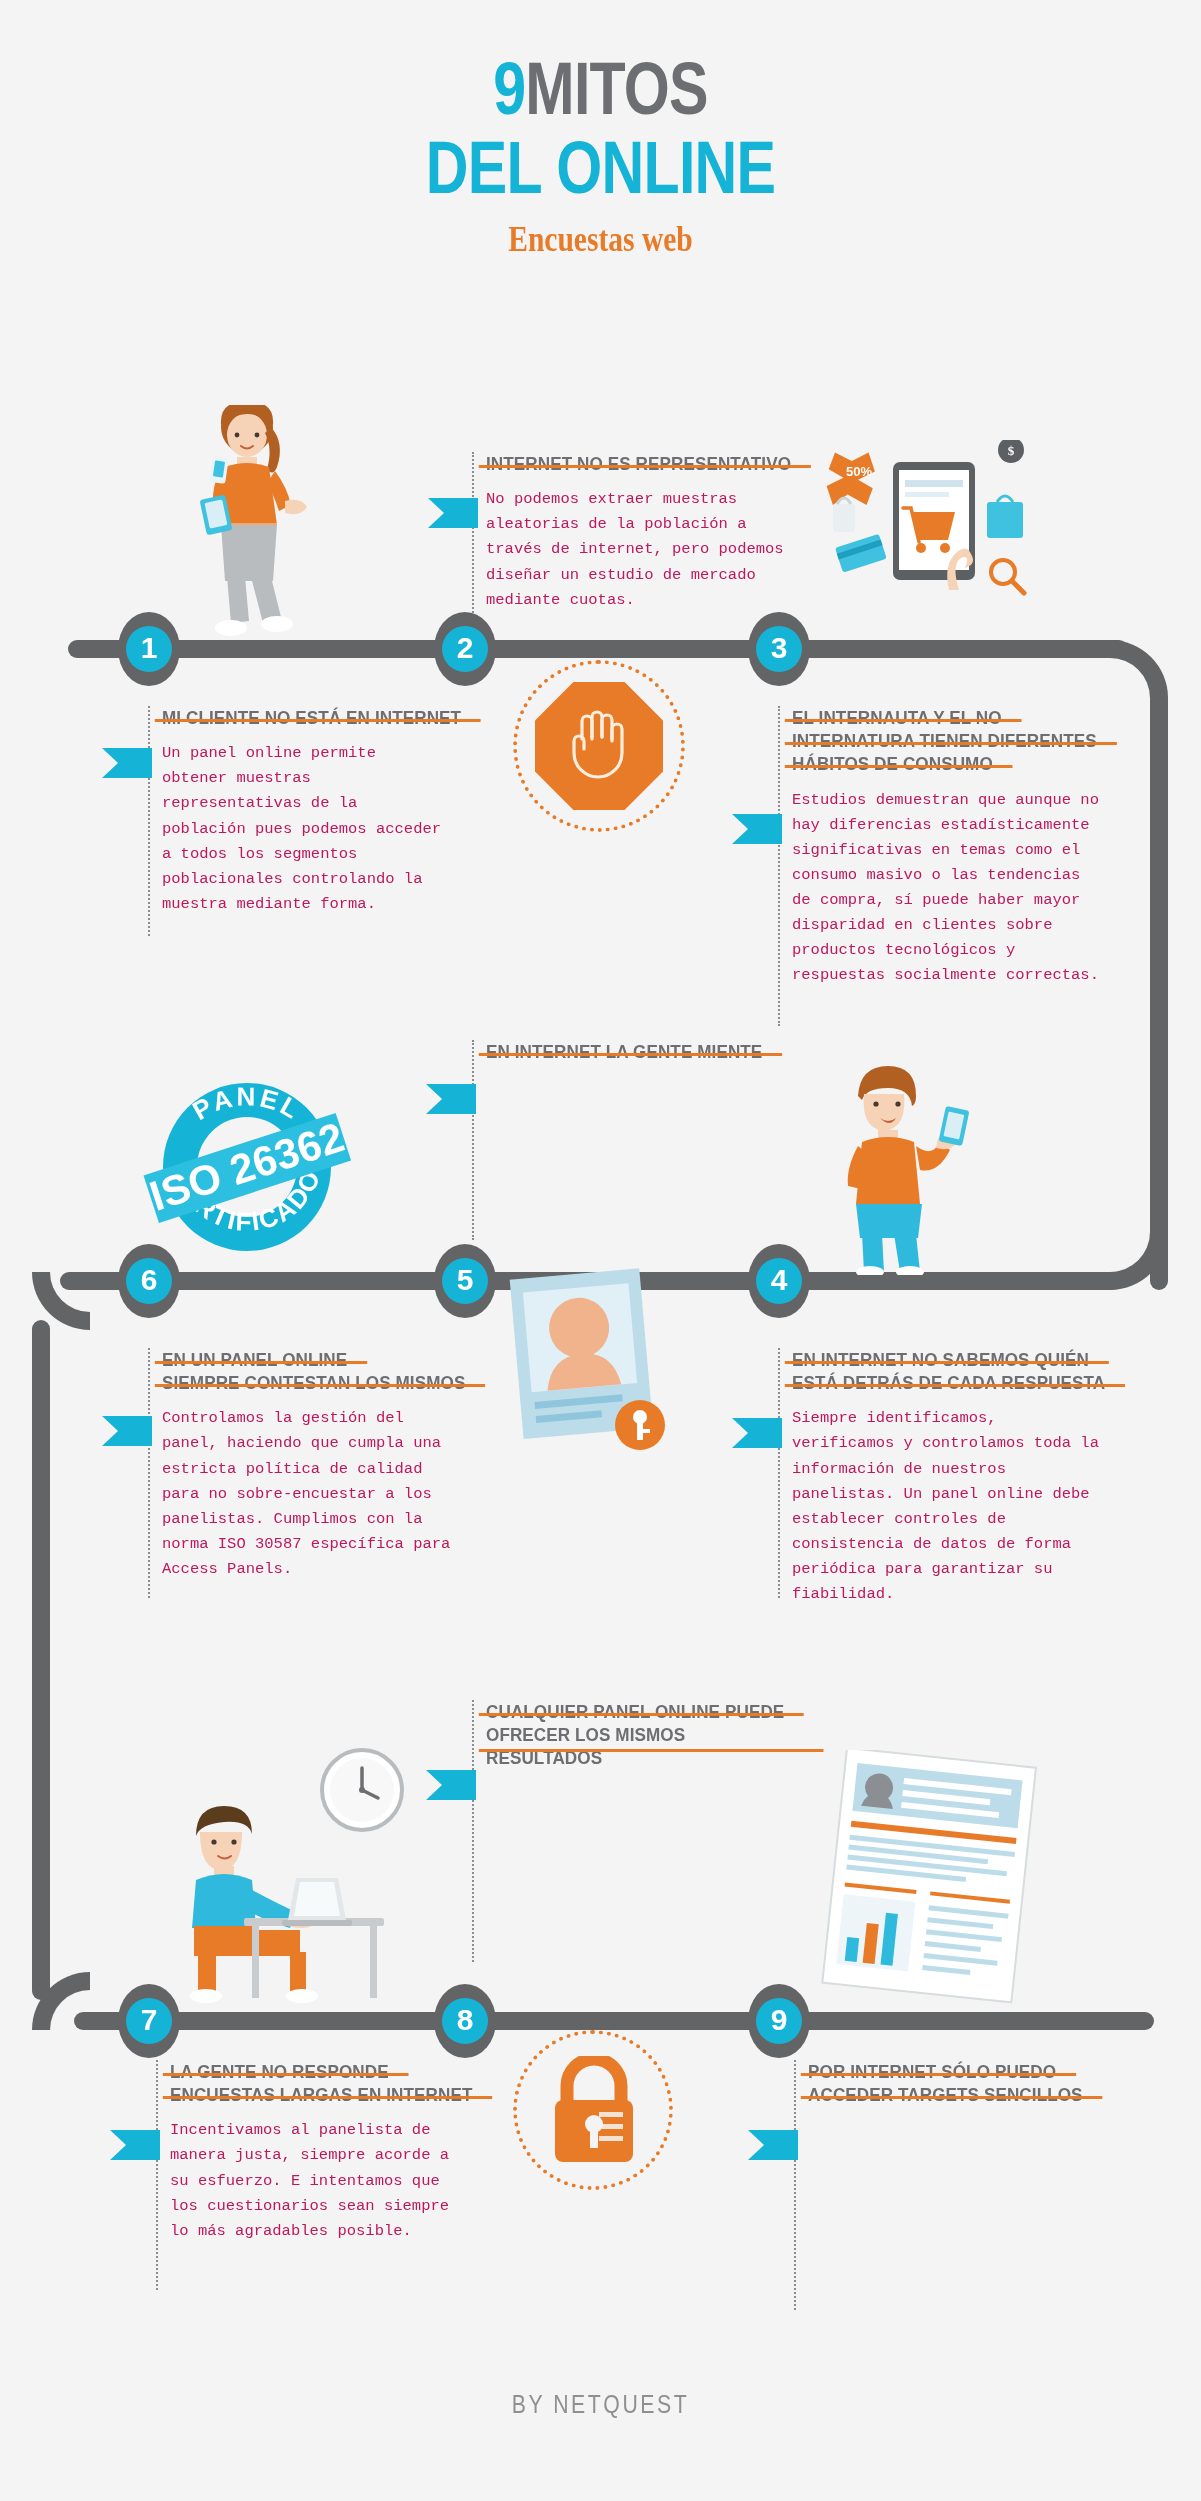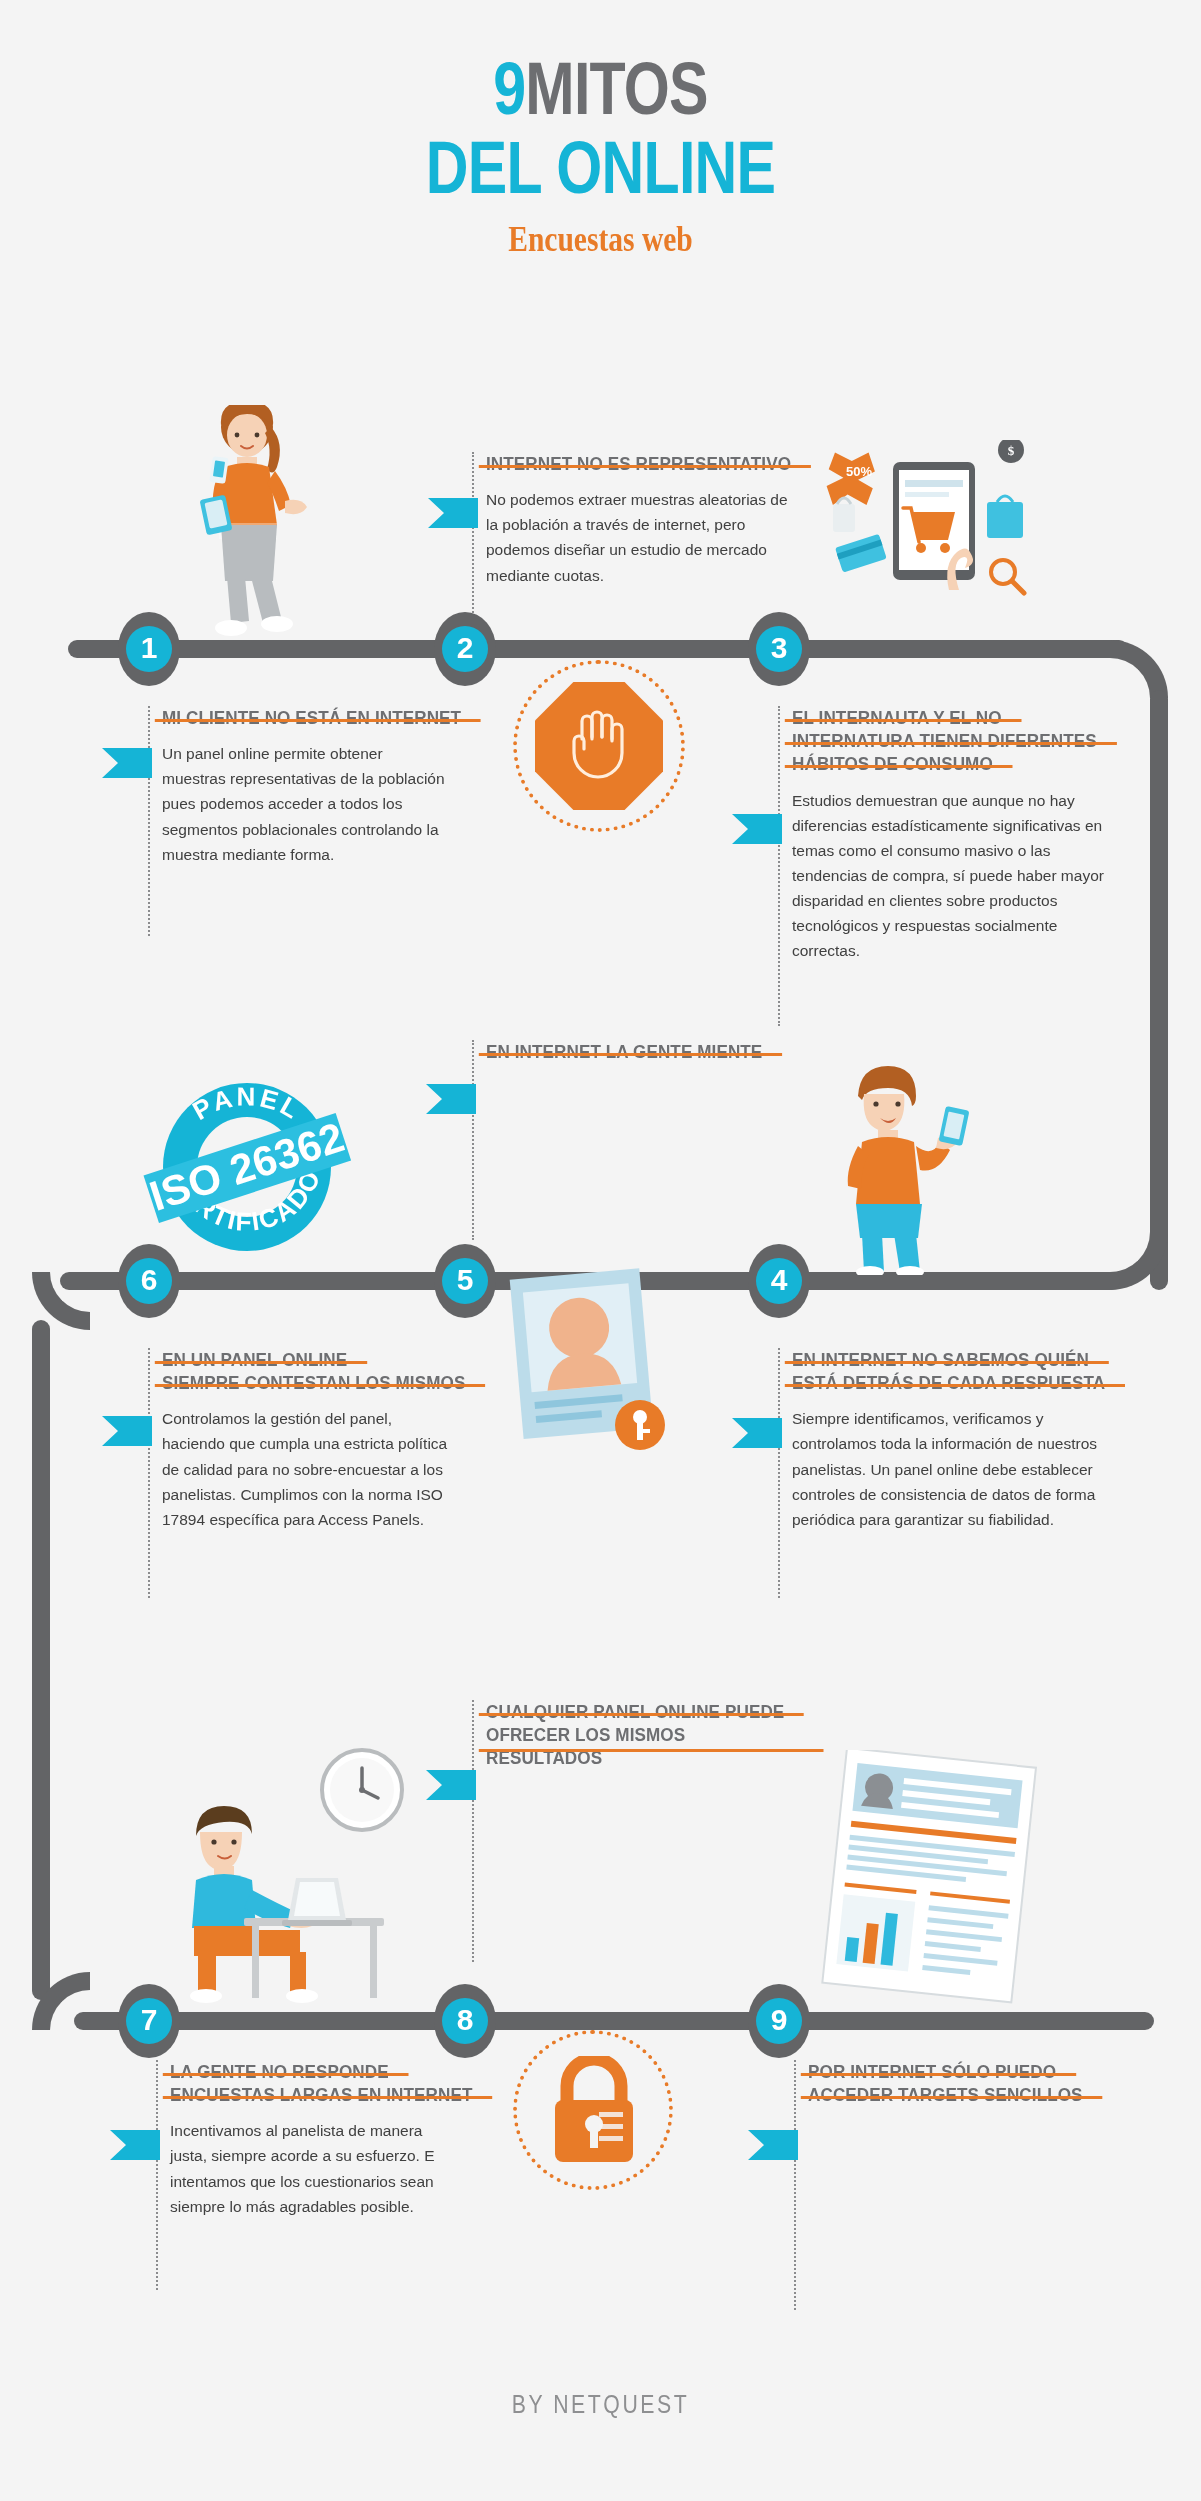--- a/index.html
+++ b/index.html
@@ -140,24 +140,24 @@
   .block h3 .ln::after {
     content: "";
     position: absolute;
     left: -8px;
     right: -22px;
     top: 55%;
     height: 3px;
     background: #e87b28;
   }
   .block p {
-    font-family: Liberation Sans, sans-serif;
+    font-family: Liberation Mono, monospace;
     font-size: 15.5px;
     line-height: 1.62;
-    color: #404040;
+    color: #be185d;
     margin-left: 14px;
     margin-top: 12px;
   }
 
   
   .stopbadge { position: absolute; z-index: 5; }
   .dotted-ring {
     position: absolute;
     left: 0; top: 0;
     width: 100%; height: 100%;
@@ -470,21 +470,21 @@
     <h3><span class="ln">EN INTERNET LA GENTE MIENTE</span></h3>
   </div>
 
   <div class="block" style="left:148px; top:1348px; width:308px;">
     <div class="dotline" style="height:250px;"></div>
     <div class="flag" style="left:-46px; top:68px;"></div>
     <h3>
       <span class="ln">EN UN PANEL ONLINE</span><br>
       <span class="ln">SIEMPRE CONTESTAN LOS MISMOS</span>
     </h3>
-    <p>Controlamos la gestión del panel, haciendo que cumpla una estricta política de calidad para no sobre-encuestar a los panelistas. Cumplimos con la norma ISO 17894 específica para Access Panels.</p>
+    <p>Controlamos la gestión del panel, haciendo que cumpla una estricta política de calidad para no sobre-encuestar a los panelistas. Cumplimos con la norma ISO 30587 específica para Access Panels.</p>
   </div>
 
   <div class="block" style="left:778px; top:1348px; width:325px;">
     <div class="dotline" style="height:250px;"></div>
     <div class="flag" style="left:-46px; top:70px;"></div>
     <h3>
       <span class="ln">EN INTERNET NO SABEMOS QUIÉN</span><br>
       <span class="ln">ESTÁ DETRÁS DE CADA RESPUESTA</span>
     </h3>
     <p>Siempre identificamos, verificamos y controlamos toda la información de nuestros panelistas. Un panel online debe establecer controles de consistencia de datos de forma periódica para garantizar su fiabilidad.</p>

